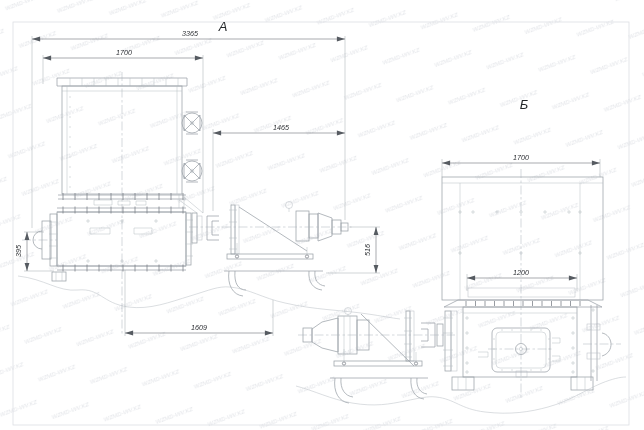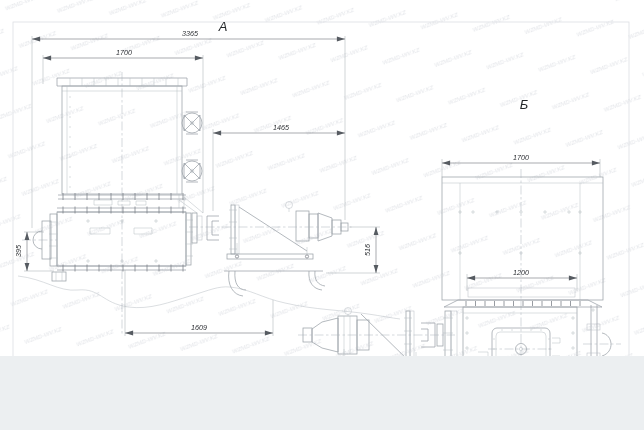--- a/index.html
+++ b/index.html
@@ -1,16 +1,16 @@
 <!DOCTYPE html>
 <html><head>
 <meta charset="utf-8">
 <style>
   html,body{margin:0;padding:0;background:#eceff1;}
-  #stage{position:relative;width:644px;height:356px;background:#ffffff;overflow:hidden;
+  #stage{position:relative;width:644px;height:430px;background:#ffffff;overflow:hidden;
          font-family:"Liberation Sans",sans-serif;}
   svg{position:absolute;inset:0;display:block;}
   .ln{stroke:#9ba1a8;stroke-width:.75;fill:none;}
   .lt{stroke:#b7bcc3;stroke-width:.5;fill:none;}
   .dk{stroke:#7d838a;stroke-width:.8;fill:none;}
   .cl{stroke:#aab0b8;stroke-width:.5;fill:none;stroke-dasharray:9 2.5 2.5 2.5;}
   .dm{stroke:#6f747b;stroke-width:.6;fill:none;}
   .ext{stroke:#a3a8af;stroke-width:.5;fill:none;}
   .frame{stroke:#dddfe3;stroke-width:.8;fill:none;}
   .dim-t{font:italic 7.2px "Liberation Sans",sans-serif;fill:#2e3135;text-anchor:middle;}

